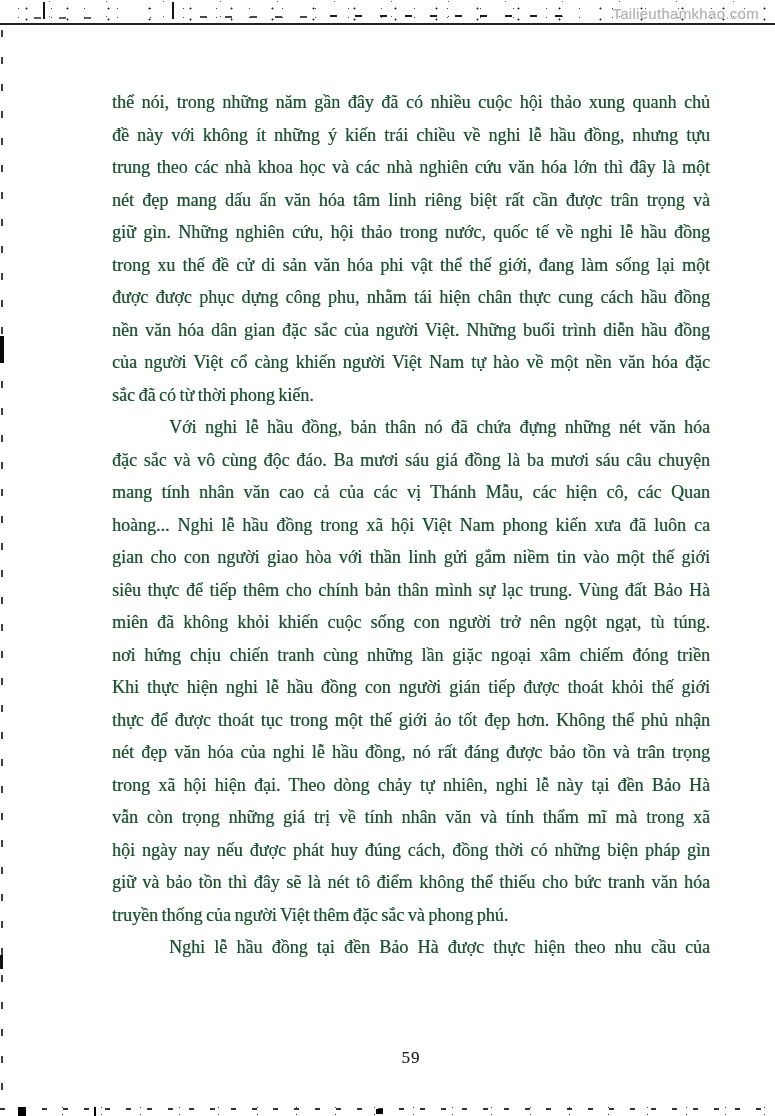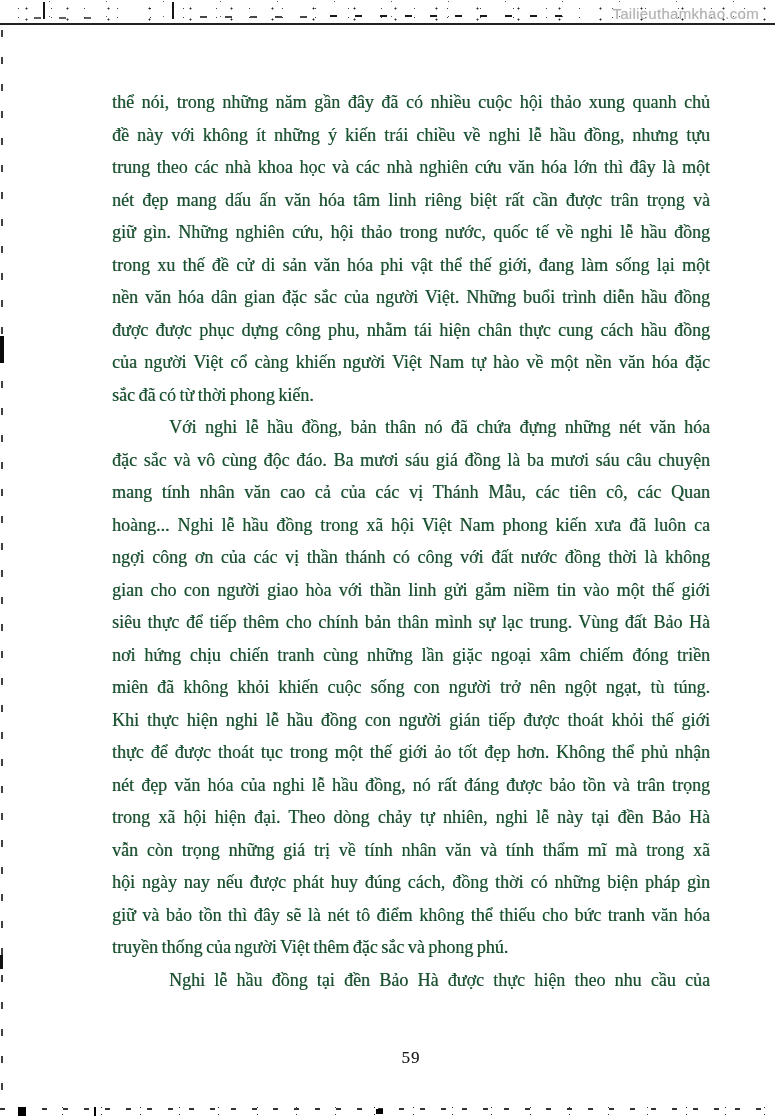--- a/index.html
+++ b/index.html
@@ -92,33 +92,32 @@
   <div class="left-blob"></div>
   <div class="left-blob2"></div>
 
   <div class="text-block">
       <div class="line">thể nói, trong những năm gần đây đã có nhiều cuộc hội thảo xung quanh chủ</div>
       <div class="line">đề này với không ít những ý kiến trái chiều về nghi lễ hầu đồng, nhưng tựu</div>
       <div class="line">trung theo các nhà khoa học và các nhà nghiên cứu văn hóa lớn thì đây là một</div>
       <div class="line">nét đẹp mang dấu ấn văn hóa tâm linh riêng biệt rất cần được trân trọng và</div>
       <div class="line">giữ gìn. Những nghiên cứu, hội thảo trong nước, quốc tế về nghi lễ hầu đồng</div>
       <div class="line">trong xu thế đề cử di sản văn hóa phi vật thể thế giới, đang làm sống lại một</div>
+      <div class="line">được được phục dựng công phu, nhằm tái hiện chân thực cung cách hầu đồng</div>
       <div class="line">nền văn hóa dân gian đặc sắc của người Việt. Những buổi trình diễn hầu đồng</div>
-      <div class="line">được được phục dựng công phu, nhằm tái hiện chân thực cung cách hầu đồng</div>
       <div class="line">của người Việt cổ càng khiến người Việt Nam tự hào về một nền văn hóa đặc</div>
       <div class="line lastline">sắc đã có từ thời phong kiến.</div>
       <div class="line indent">Với nghi lễ hầu đồng, bản thân nó đã chứa đựng những nét văn hóa</div>
       <div class="line">đặc sắc và vô cùng độc đáo. Ba mươi sáu giá đồng là ba mươi sáu câu chuyện</div>
-      <div class="line">mang tính nhân văn cao cả của các vị Thánh Mẫu, các tiên cô, các Quan</div>
+      <div class="line">mang tính nhân văn cao cả của các vị Thánh Mẫu, các hiện cô, các Quan</div>
       <div class="line">hoàng... Nghi lễ hầu đồng trong xã hội Việt Nam phong kiến xưa đã luôn ca</div>
-      <div class="line">ngợi công ơn của các vị thần thánh có công với đất nước đồng thời là không</div>
       <div class="line">gian cho con người giao hòa với thần linh gửi gắm niềm tin vào một thế giới</div>
       <div class="line">siêu thực để tiếp thêm cho chính bản thân mình sự lạc trung. Vùng đất Bảo Hà</div>
+      <div class="line">miên đã không khỏi khiến cuộc sống con người trở nên ngột ngạt, tù túng.</div>
       <div class="line">nơi hứng chịu chiến tranh cùng những lần giặc ngoại xâm chiếm đóng triền</div>
-      <div class="line">miên đã không khỏi khiến cuộc sống con người trở nên ngột ngạt, tù túng.</div>
       <div class="line">Khi thực hiện nghi lễ hầu đồng con người gián tiếp được thoát khỏi thế giới</div>
       <div class="line">thực để được thoát tục trong một thế giới ảo tốt đẹp hơn. Không thể phủ nhận</div>
       <div class="line">nét đẹp văn hóa của nghi lễ hầu đồng, nó rất đáng được bảo tồn và trân trọng</div>
       <div class="line">trong xã hội hiện đại. Theo dòng chảy tự nhiên, nghi lễ này tại đền Bảo Hà</div>
       <div class="line">vẫn còn trọng những giá trị về tính nhân văn và tính thẩm mĩ mà trong xã</div>
       <div class="line">hội ngày nay nếu được phát huy đúng cách, đồng thời có những biện pháp gìn</div>
       <div class="line">giữ và bảo tồn thì đây sẽ là nét tô điểm không thể thiếu cho bức tranh văn hóa</div>
       <div class="line lastline">truyền thống của người Việt thêm đặc sắc và phong phú.</div>
       <div class="line indent">Nghi lễ hầu đồng tại đền Bảo Hà được thực hiện theo nhu cầu của</div>
     </div>

